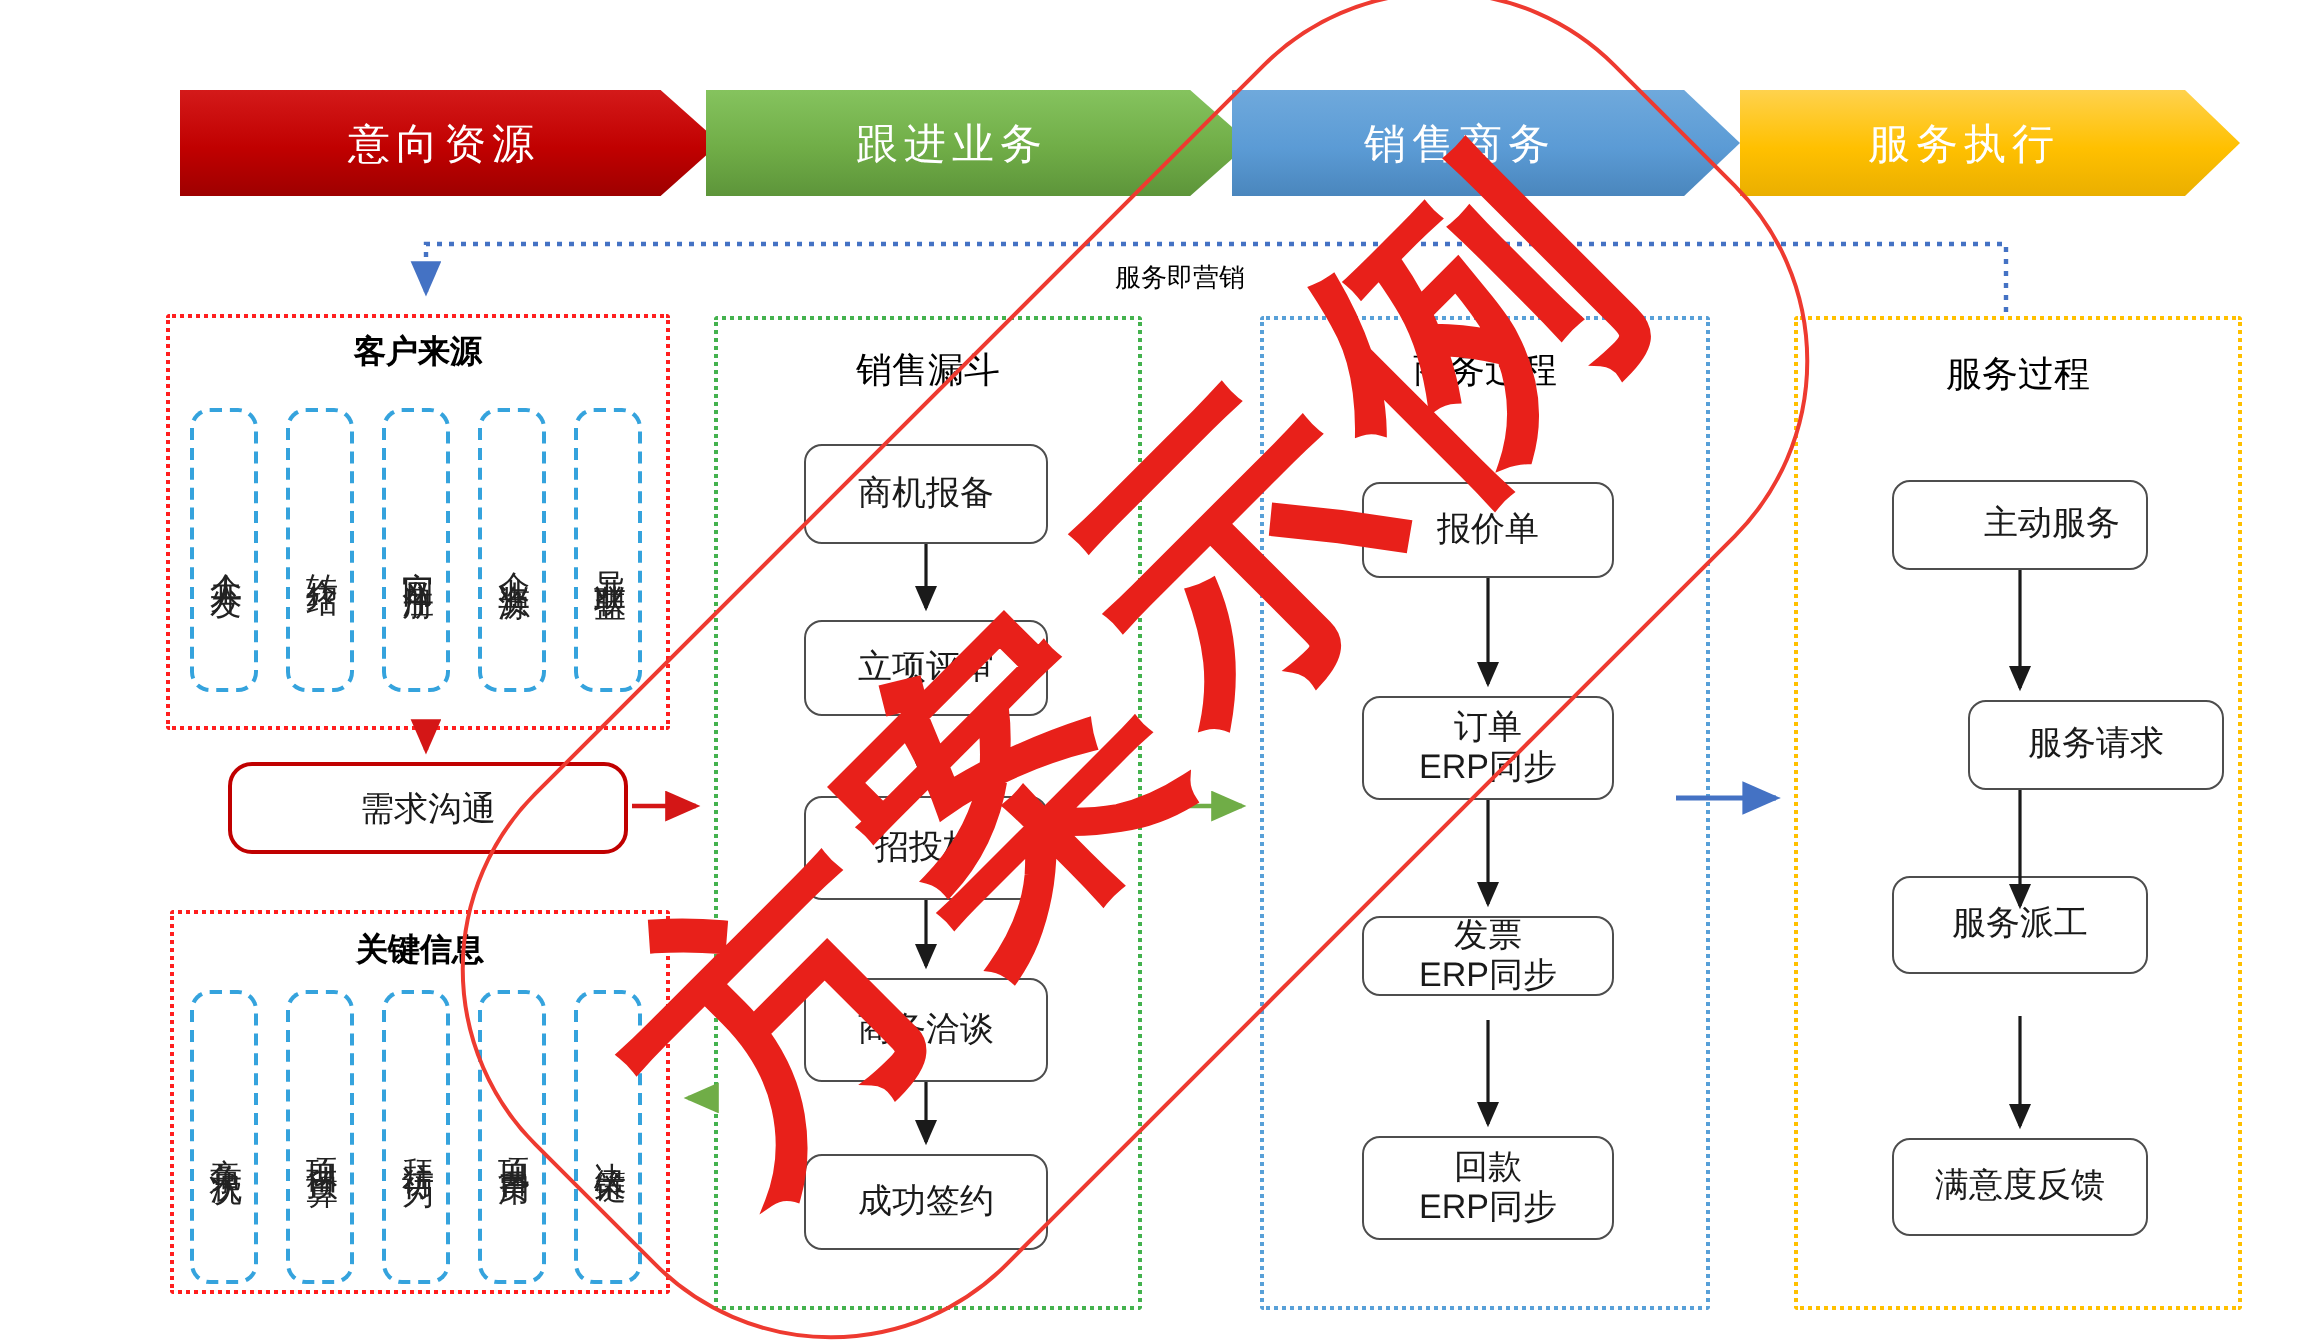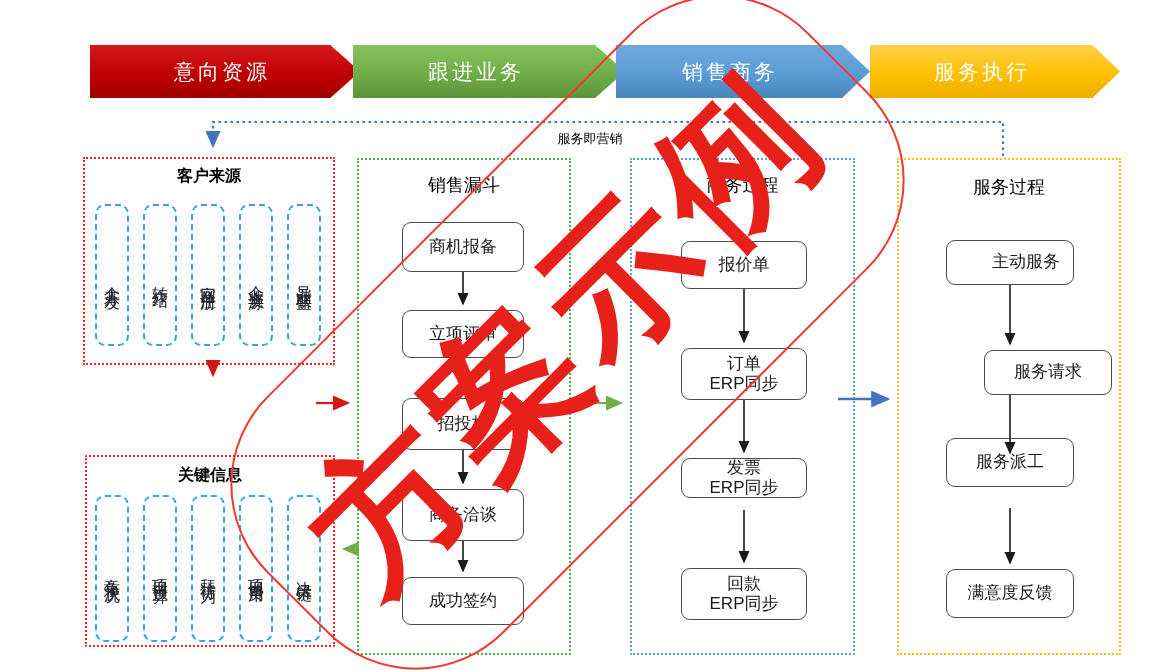--- a/index.html
+++ b/index.html
@@ -78,20 +78,21 @@
   <div class="coltitle" style="left:630px;width:225px;top:173px;">商务过程</div>
   <div class="coltitle" style="left:897px;width:224px;top:175px;">服务过程</div>
   <div class="coltitle bold" style="left:85px;width:250px;top:465px;">关键信息</div>
 
   <div class="vitem" style="left:95px;top:204px;height:142px;">个人开发</div>
   <div class="vitem" style="left:143px;top:204px;height:142px;">转介绍</div>
   <div class="vitem" style="left:191px;top:204px;height:142px;">官网注册</div>
   <div class="vitem" style="left:239px;top:204px;height:142px;">企业资源</div>
   <div class="vitem" style="left:287px;top:204px;height:142px;">异业联盟</div>
 
+  <div class="demand">需求沟通</div>
 
   <div class="vitem" style="left:95px;top:495px;height:147px;">竞争状况</div>
   <div class="vitem" style="left:143px;top:495px;height:147px;">项目预算</div>
   <div class="vitem" style="left:191px;top:495px;height:147px;">拜访行为</div>
   <div class="vitem" style="left:239px;top:495px;height:147px;">项目费用</div>
   <div class="vitem" style="left:287px;top:495px;height:147px;">决策链</div>
 
   <div class="fbox" style="left:402px;top:222px;width:122px;height:50px;">商机报备</div>
   <div class="fbox" style="left:402px;top:310px;width:122px;height:48px;">立项评审</div>
   <div class="fbox" style="left:402px;top:398px;width:122px;height:52px;">招投标</div>

